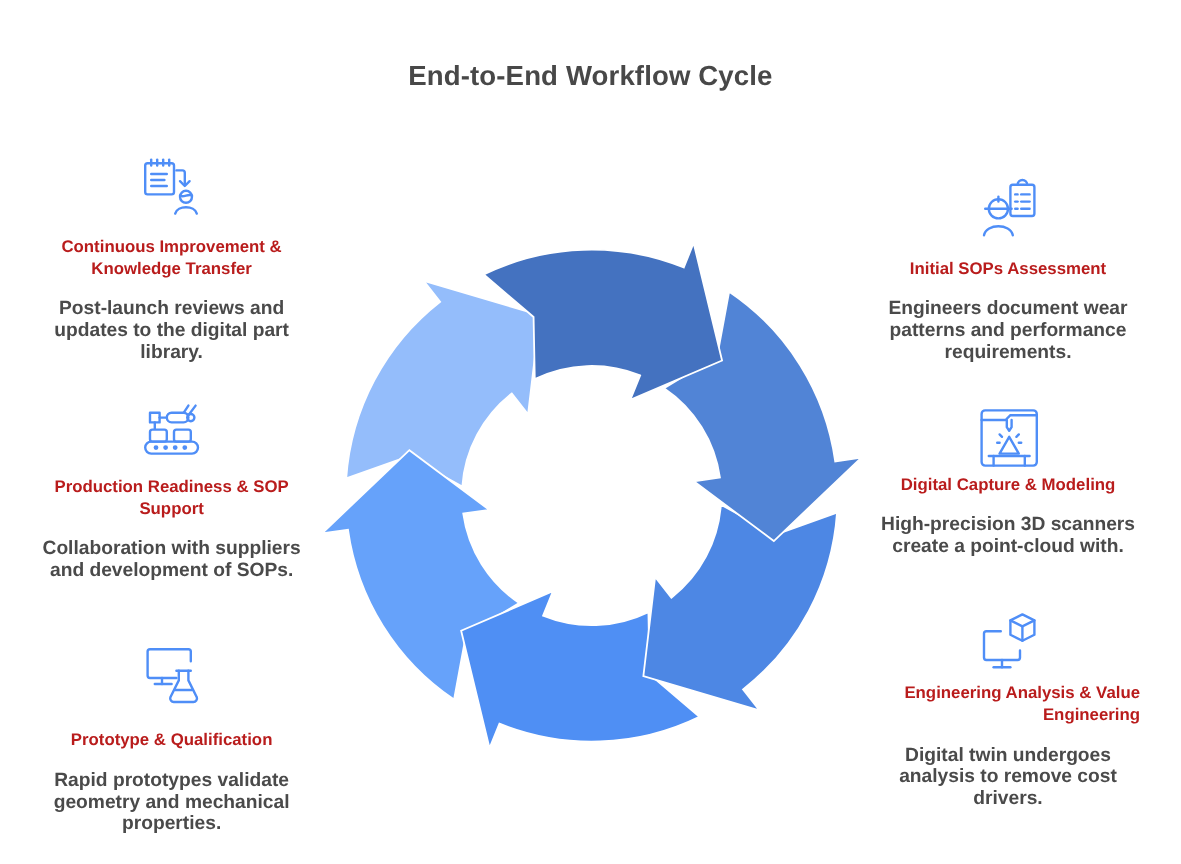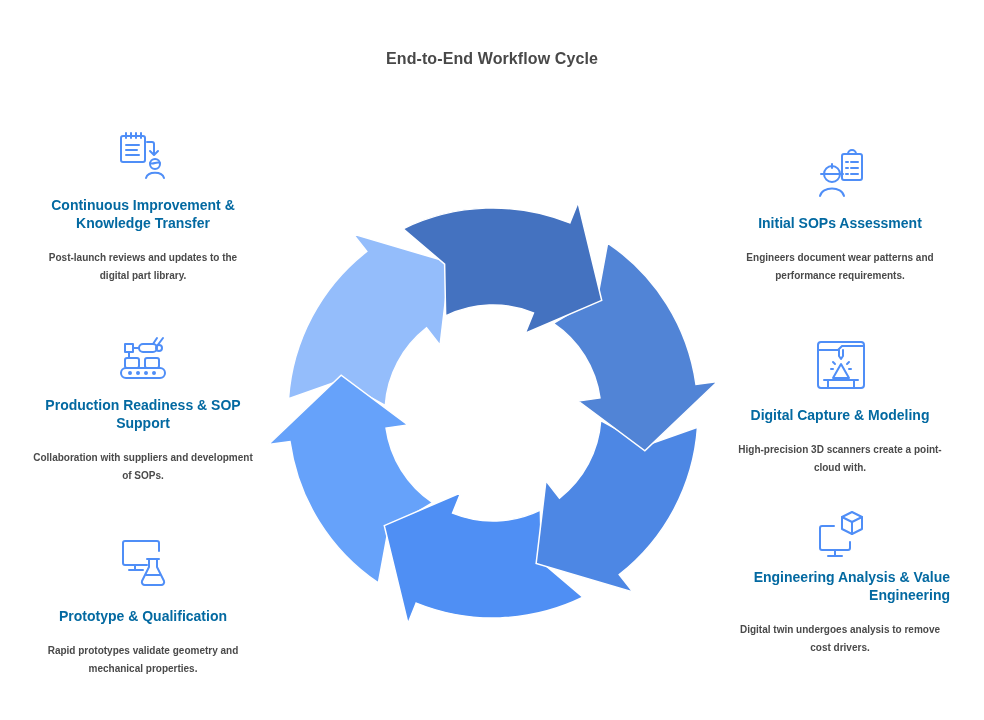--- a/index.html
+++ b/index.html
@@ -1,23 +1,23 @@
 <!DOCTYPE html>
 <html><head>
 <meta charset="utf-8">
 <style>
   html, body { margin: 0; padding: 0; background: #ffffff; }
   body { width: 984px; height: 720px; position: relative; overflow: hidden;
          font-family: "Liberation Sans", sans-serif; color: #4a4a4a; }
   .title { position: absolute; left: 0; width: 984px; top: 50px; text-align: center;
-           font-size: 16px; font-weight: bold; color: #484848; letter-spacing: 0.1px; }
+           font-size: 23px; font-weight: bold; color: #484848; letter-spacing: 0.1px; }
   .step { position: absolute; width: 220px; text-align: center; }
   .step .icon { display: block; margin: 0 auto; width: 56px; height: 52px; }
-  .step .label { font-size: 14px; font-weight: bold; color: #0369a1; line-height: 18px; }
-  .step .desc { font-size: 10px; font-weight: bold; color: #4a4a4a; line-height: 18px; margin-top: 17px; }
+  .step .label { font-size: 14px; font-weight: bold; color: #b91c1c; line-height: 18px; }
+  .step .desc { font-size: 16px; font-weight: bold; color: #4a4a4a; line-height: 18px; margin-top: 17px; }
   svg.ring { position: absolute; left: 0; top: 0; }
   .icon svg { stroke: #4f8ef7; fill: none; stroke-width: 2; stroke-linecap: round; stroke-linejoin: round; }
 </style>
 </head>
 <body>
 
 <div class="title">End-to-End Workflow Cycle</div>
 
 <svg class="ring" width="984" height="720">
   <g id="ring-group">
@@ -60,21 +60,21 @@
       <path d="M29 26 L21 40 H37 Z"></path>
       <line x1="21" y1="24" x2="23" y2="26"></line>
         <line x1="37" y1="24" x2="35" y2="26"></line>
       <line x1="19" y1="31" x2="21" y2="31"></line>
         <line x1="37" y1="31" x2="39" y2="31"></line>
       <line x1="12" y1="42" x2="46" y2="42"></line>
       <line x1="16" y1="42" x2="16" y2="50"></line>
         <line x1="42" y1="42" x2="42" y2="50"></line>
     </svg>
   </span>
-  <div class="label" style="margin-top:16px;">Digital Capture &amp; Modeling</div>
+  <div class="label" style="margin-top:4px;">Digital Capture &amp; Modeling</div>
   <div class="desc">High-precision 3D scanners create a point-cloud with.</div>
 </div>
 
 <div class="step" style="left:730px; top:508px;">
   <span class="icon">
     <svg width="56" height="52" viewBox="0 0 56 52">
       <path d="M22 18 H10 a2 2 0 0 0 -2 2 V40 a2 2 0 0 0 2 2 H36 a2 2 0 0 0 2 -2 V34"></path>
       <line x1="23" y1="42" x2="23" y2="48"></line>
       <line x1="16" y1="48" x2="30" y2="48"></line>
       <path d="M40 4 L50 9 V21 L40 26 L30 21 V9 Z"></path>

